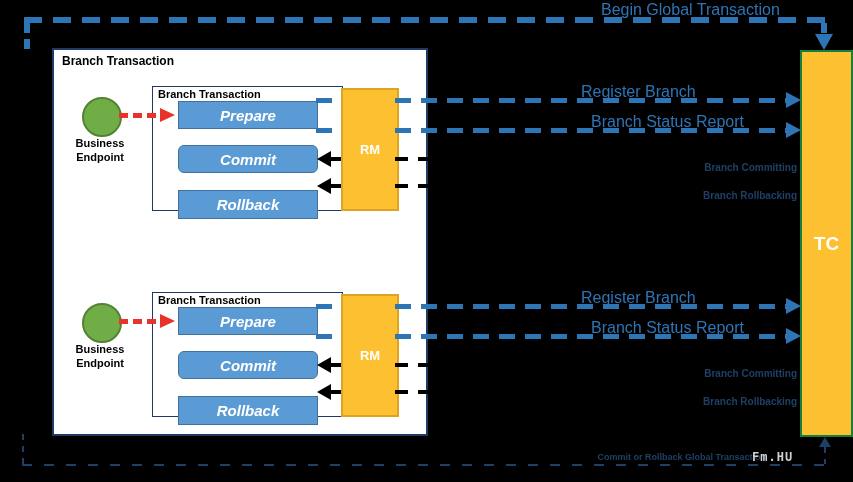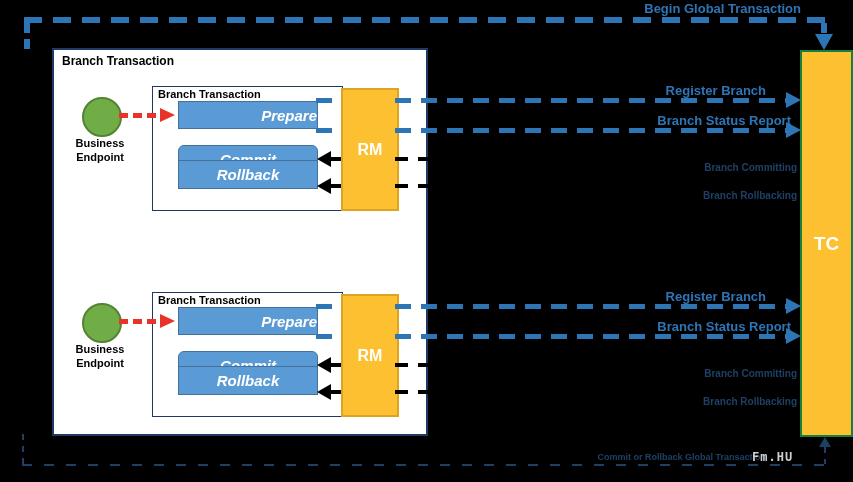--- a/index.html
+++ b/index.html
@@ -29,48 +29,48 @@
   .branch-group{position:absolute;left:0;width:710px;height:130px;padding-left:36px;}
   .bt-box{position:absolute;left:152px;top:0;width:189px;height:123px;background:#fff;border:1px solid #1F3864;}
   .bt-label{position:absolute;left:158px;top:2px;font-size:11px;font-weight:bold;color:#000;}
   .endpoint-circle{position:absolute;left:82px;top:11px;width:36px;height:36px;border-radius:50%;
     background:#70AD47;border:2px solid #548235;}
   .endpoint-label{position:absolute;left:57px;top:50px;width:86px;text-align:center;
     font-size:11px;font-weight:bold;color:#000;line-height:14px;}
   .step-box{position:absolute;left:178px;width:138px;background:#5B9BD5;border:1px solid #41719C;
     display:flex;align-items:center;justify-content:center;color:#fff;
     font-style:italic;font-weight:600;font-size:15px;}
-  .prepare{top:15px;height:26px;justify-content:flex-end;}
+  .prepare{top:15px;height:26px;}
   .commit{top:59px;height:26px;border-radius:6px;}
-  .rollback{top:74px;height:27px;}
+  .rollback{top:104px;height:27px;}
   .rm-box{position:absolute;left:341px;top:2px;width:54px;height:119px;background:#FDC030;
     border:2px solid #DEA321;display:flex;align-items:center;justify-content:center;
-    color:#fff;font-weight:bold;font-size:16px;}
+    color:#fff;font-weight:bold;font-size:13px;}
 
   
   .dash-h-blue{height:5px;background:repeating-linear-gradient(to right,#2E75B6 0 16px,transparent 16px 26px);}
   .dash-h-blue-big{height:6px;background:repeating-linear-gradient(to right,#2E75B6 0 18px,transparent 18px 29px);}
   .dash-v-blue{width:6px;background:repeating-linear-gradient(to bottom,#2E75B6 0 10px,transparent 10px 16px);}
   .dash-h-red{height:5px;background:repeating-linear-gradient(to right,#E8332A 0 9px,transparent 9px 14px);}
   .dash-h-black{height:4px;background:repeating-linear-gradient(to right,#000 0 13px,transparent 13px 23px);}
   .dash-h-faint{height:2px;background:repeating-linear-gradient(to right,#1E4066 0 10px,transparent 10px 22px);}
   .dash-v-faint{width:2px;background:repeating-linear-gradient(to bottom,#1E4066 0 6px,transparent 6px 12px);}
 
   
   .tri{width:0;height:0;}
   .tri-right-blue{border-top:8px solid transparent;border-bottom:8px solid transparent;border-left:15px solid #2E75B6;}
   .tri-down-blue{border-left:9px solid transparent;border-right:9px solid transparent;border-top:16px solid #2E75B6;}
   .tri-right-red{border-top:7px solid transparent;border-bottom:7px solid transparent;border-left:15px solid #E8332A;}
   .tri-left-black{border-top:8px solid transparent;border-bottom:8px solid transparent;border-right:14px solid #000;}
   .tri-up-faint{border-left:6px solid transparent;border-right:6px solid transparent;border-bottom:10px solid #1E4066;}
 
   
-  .lbl-blue{position:absolute;width:200px;text-align:right;font-size:13px;font-weight:bold;color:#2E75B6;}
+  .lbl-blue{position:absolute;width:200px;font-size:16px;font-weight:normal;color:#2E75B6;}
   .lbl-faint{position:absolute;width:200px;text-align:right;font-size:10px;font-weight:bold;color:#1E4066;}
-  .lbl-reg{left:566px;top:-3px;}
+  .lbl-reg{left:581px;top:-3px;}
   .lbl-status{left:591px;top:27px;}
   .lbl-committing{left:597px;top:76px;}
   .lbl-rollbacking{left:597px;top:104px;}
 
   #watermark{position:absolute;left:752px;top:450px;font-size:12px;font-weight:bold;
     color:#CFCFCF;letter-spacing:1px;font-family:"DejaVu Sans Mono",monospace;}
   #lbl-commit-rollback{position:absolute;left:546px;top:452px;width:220px;text-align:right;
     font-size:9px;font-weight:bold;color:#1E4066;}
 </style>
 </head>

